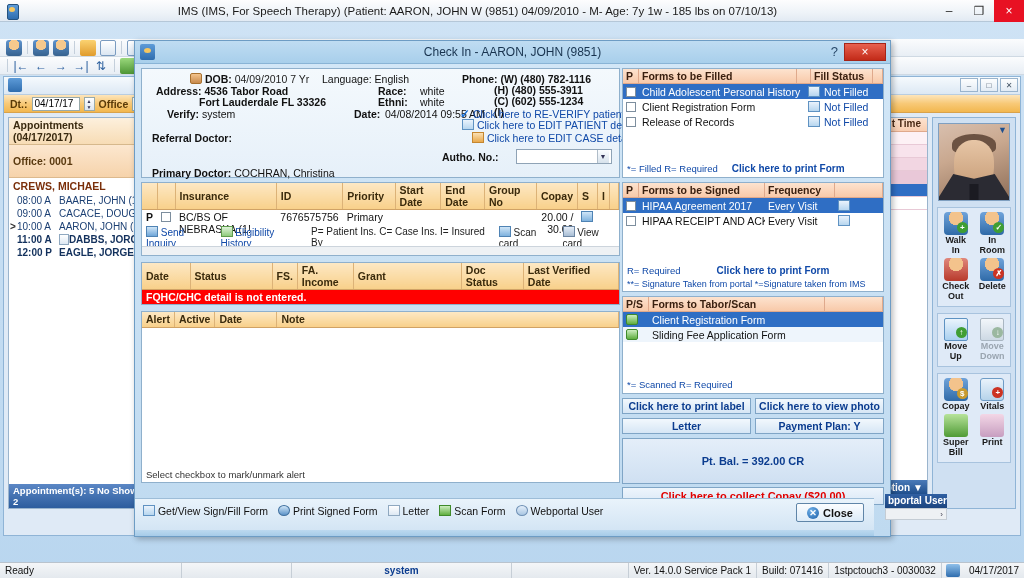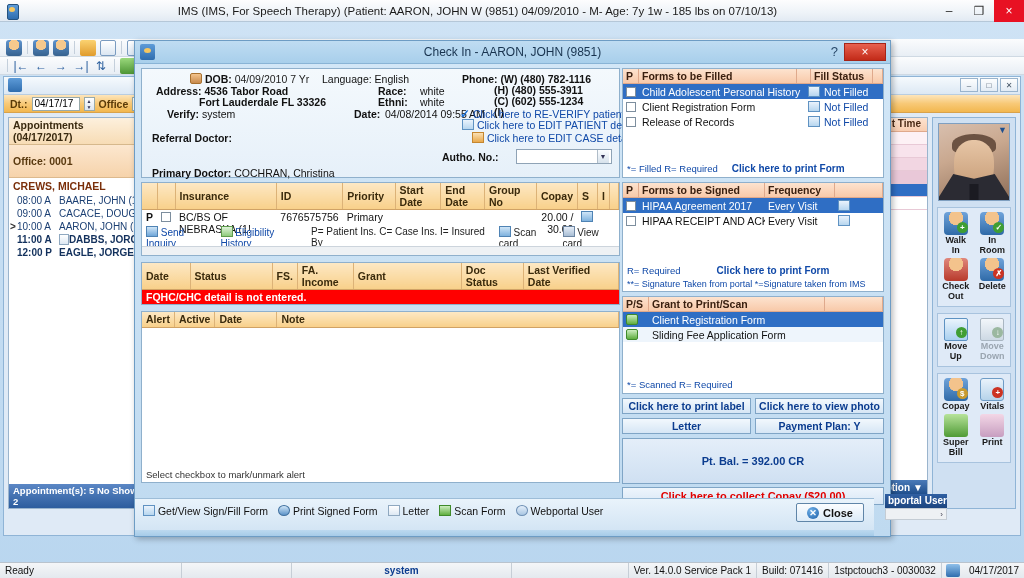--- a/index.html
+++ b/index.html
@@ -856,21 +856,21 @@
           <div style="position:absolute; left:4px; bottom:15px; right:4px; display:flex; align-items:center;">
             <span class="fnote">R= Required</span>
             <span class="fnote" style="margin-left:36px; font-weight:bold; font-size:10px;">Click here to print Form</span>
           </div>
           <div class="fnote" style="position:absolute; left:4px; bottom:2px; font-size:9px;">**= Signature Taken from portal  *=Signature taken from IMS</div>
         </div>
 
         <div class="fbox" style="height:98px; margin-top:4px;">
           <div class="fhdr">
             <div class="c" style="width:26px">P/S</div>
-            <div class="c" style="flex:1">Grant to Print/Scan</div>
+            <div class="c" style="flex:1">Forms to Tabor/Scan</div>
             <div class="c" style="width:58px"></div>
           </div>
           <div class="frow sel1">
             <div class="c" style="width:26px">
               <span class="miniico" style="background:linear-gradient(#cdeec0,#5fae3f);border:1px solid #3f8a2a;border-radius:2px;"></span></div>
             <div class="c" style="flex:1">Client Registration Form</div>
           </div>
           <div class="frow alt">
             <div class="c" style="width:26px">
               <span class="miniico" style="background:linear-gradient(#cdeec0,#5fae3f);border:1px solid #3f8a2a;border-radius:2px;"></span></div>

